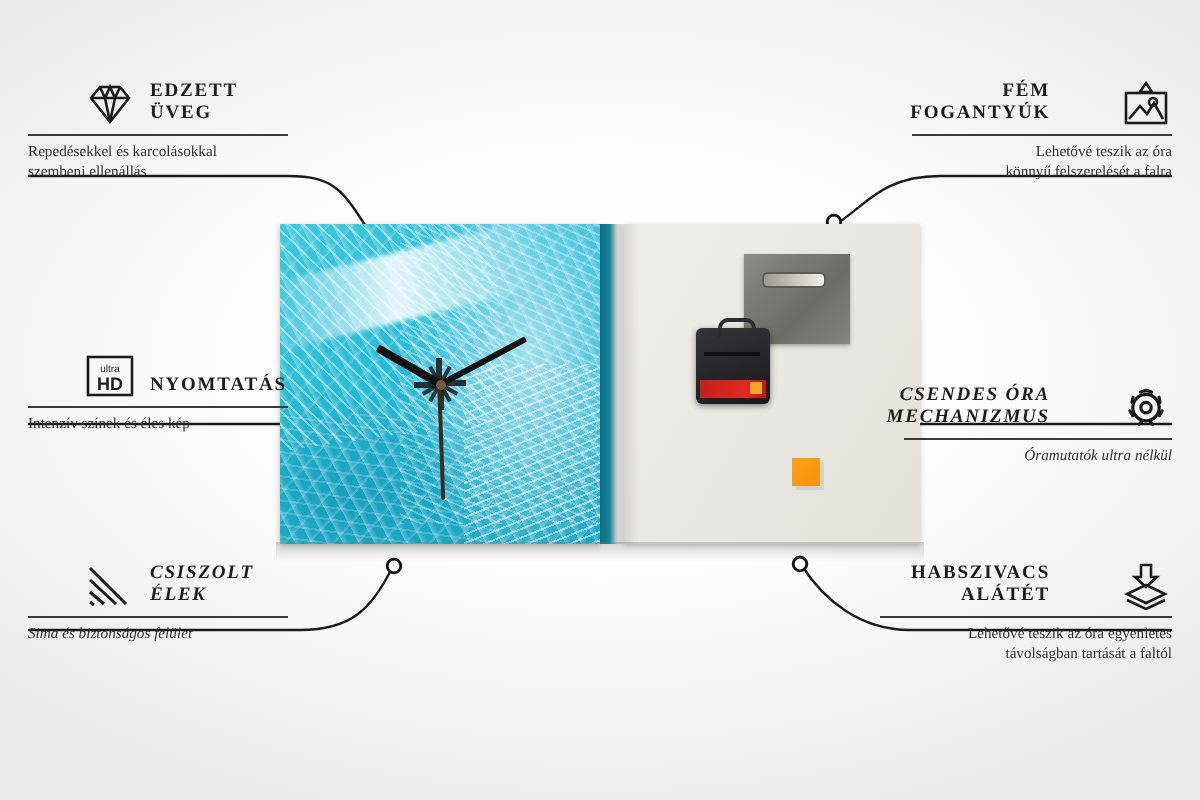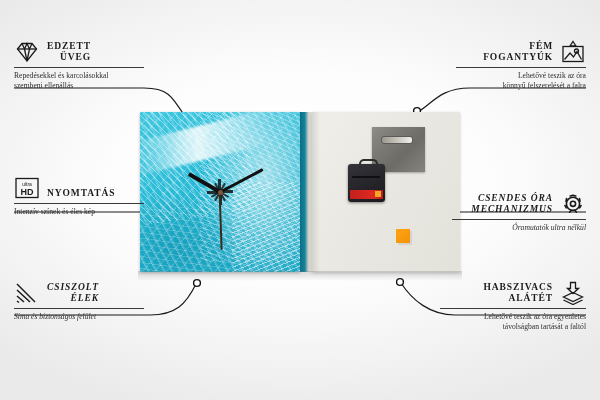--- a/index.html
+++ b/index.html
@@ -85,25 +85,25 @@
   .mech .label:after{content:"";position:absolute;right:2px;top:1px;width:6px;height:6px;
     background:#f5a623;}
   .mech .slit{position:absolute;left:4px;top:12px;width:28px;height:2px;background:#101014;}
   .foam{position:absolute;left:84px;top:117px;width:14px;height:14px;
     background:linear-gradient(135deg,#ffa412,#f5920a);box-shadow:2px 2px 0 rgba(0,0,0,.08);}
 
   
   .callout{position:absolute;}
   .callout .row{display:flex;align-items:center;gap:7px;}
   .callout .ttl{font-size:9.5px;letter-spacing:.9px;color:#1c1c1c;line-height:11.5px;
-    font-family:"Liberation Serif",serif;font-weight:700;text-transform:uppercase;white-space:nowrap;text-align:right;}
+    font-family:"Liberation Serif",serif;font-weight:700;text-transform:uppercase;white-space:nowrap;}
   .callout .rule{height:1px;background:#3a3a3a;margin:3px 0 3px;}
   .callout .sub{font-size:7.6px;color:#2e2e2e;line-height:9.6px;
     font-family:"Liberation Serif",serif;white-space:nowrap;}
-  .ico{width:26px;height:24px;flex:0 0 26px;display:block;}
+  .ico{width:26px;height:24px;flex:0 0 26px;display:block;margin-left:28px;}
   .ico svg{display:block;width:100%;height:100%;}
 
   .left{text-align:left;}
   .left .row{justify-content:flex-start;}
   .right{text-align:right;}
   .right .row{justify-content:flex-end;}
 
   
   #c-tempered{left:14px;top:40px;width:140px;}
   #c-print{left:14px;top:176px;width:150px;}

